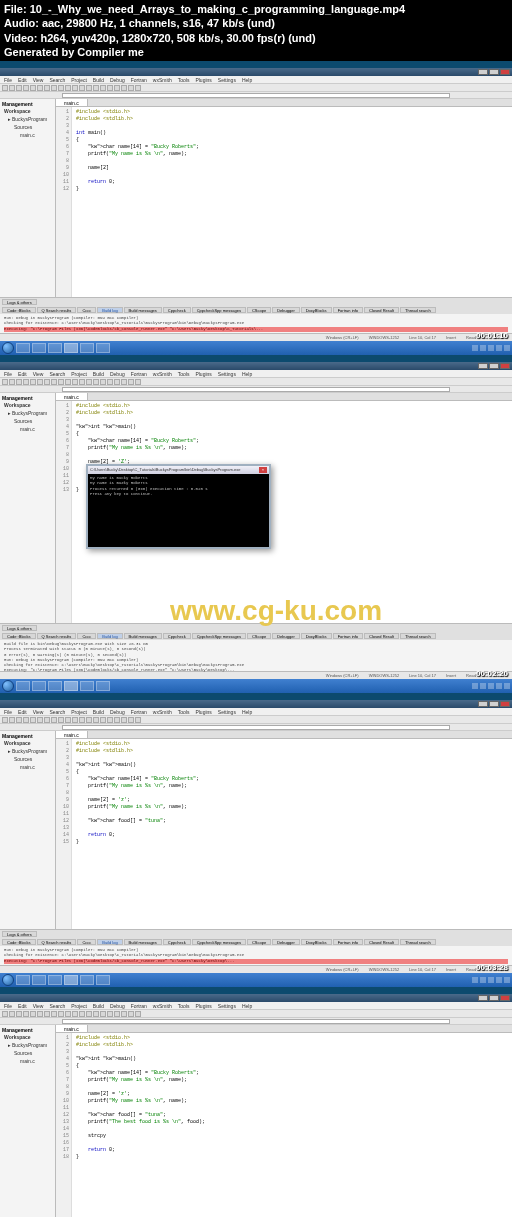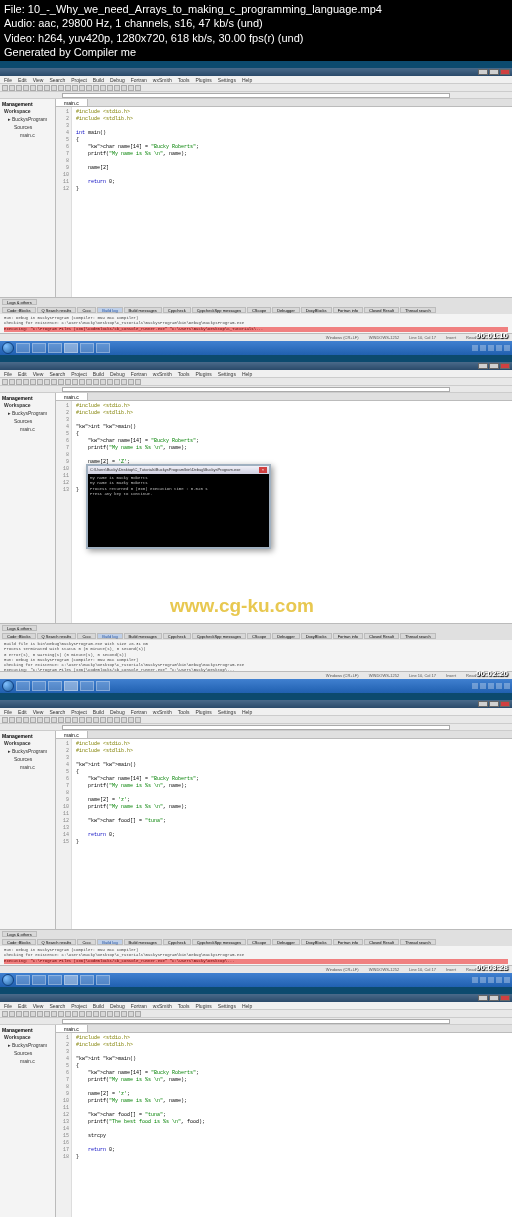--- a/index.html
+++ b/index.html
@@ -8,30 +8,30 @@
   background: #000; 
   font-family: Arial, sans-serif; 
   font-size: 9px;
   position: relative;
 }
 .header-info {
   background: #000;
   color: #fff;
   padding: 2px 4px;
   font-size: 11px;
-  font-weight: normal;
+  font-weight: bold;
   line-height: 1.3;
 }
 .header-info div { white-space: nowrap; }
 .watermark {
   position: absolute;
   top: 595px;
   left: 170px;
   color: #e8c850;
-  font-size: 19px;
+  font-size: 28px;
   font-weight: bold;
   z-index: 100;
   pointer-events: none;
 }
 .frame {
   position: relative;
   background: #e8e8e8;
   border-top: 7px solid #0c4a6e;
 }
 .window-bar {
@@ -277,21 +277,21 @@
   z-index: 60;
   text-shadow: 1px 1px 1px #000;
 }
 </style>
 </head>
 <body>
 
 <div class="header-info">
   <div>File: 10_-_Why_we_need_Arrays_to_making_c_programming_language.mp4</div>
   <div>Audio: aac, 29800 Hz, 1 channels, s16, 47 kb/s (und)</div>
-  <div>Video: h264, yuv420p, 1280x720, 618 kb/s, 30.00 fps(r) (und)</div>
+  <div>Video: h264, yuv420p, 1280x720, 508 kb/s, 30.00 fps(r) (und)</div>
   <div>Generated by Compiler me</div>
 </div>
 
 <div class="watermark">www.cg-ku.com</div>
 
 <div id="frames-container">
     <div class="frame" style="--main-h:198px;--bottom-h:36px">
     <div class="window-bar">
       <div class="win-controls">
         <span class="win-btn"></span>

